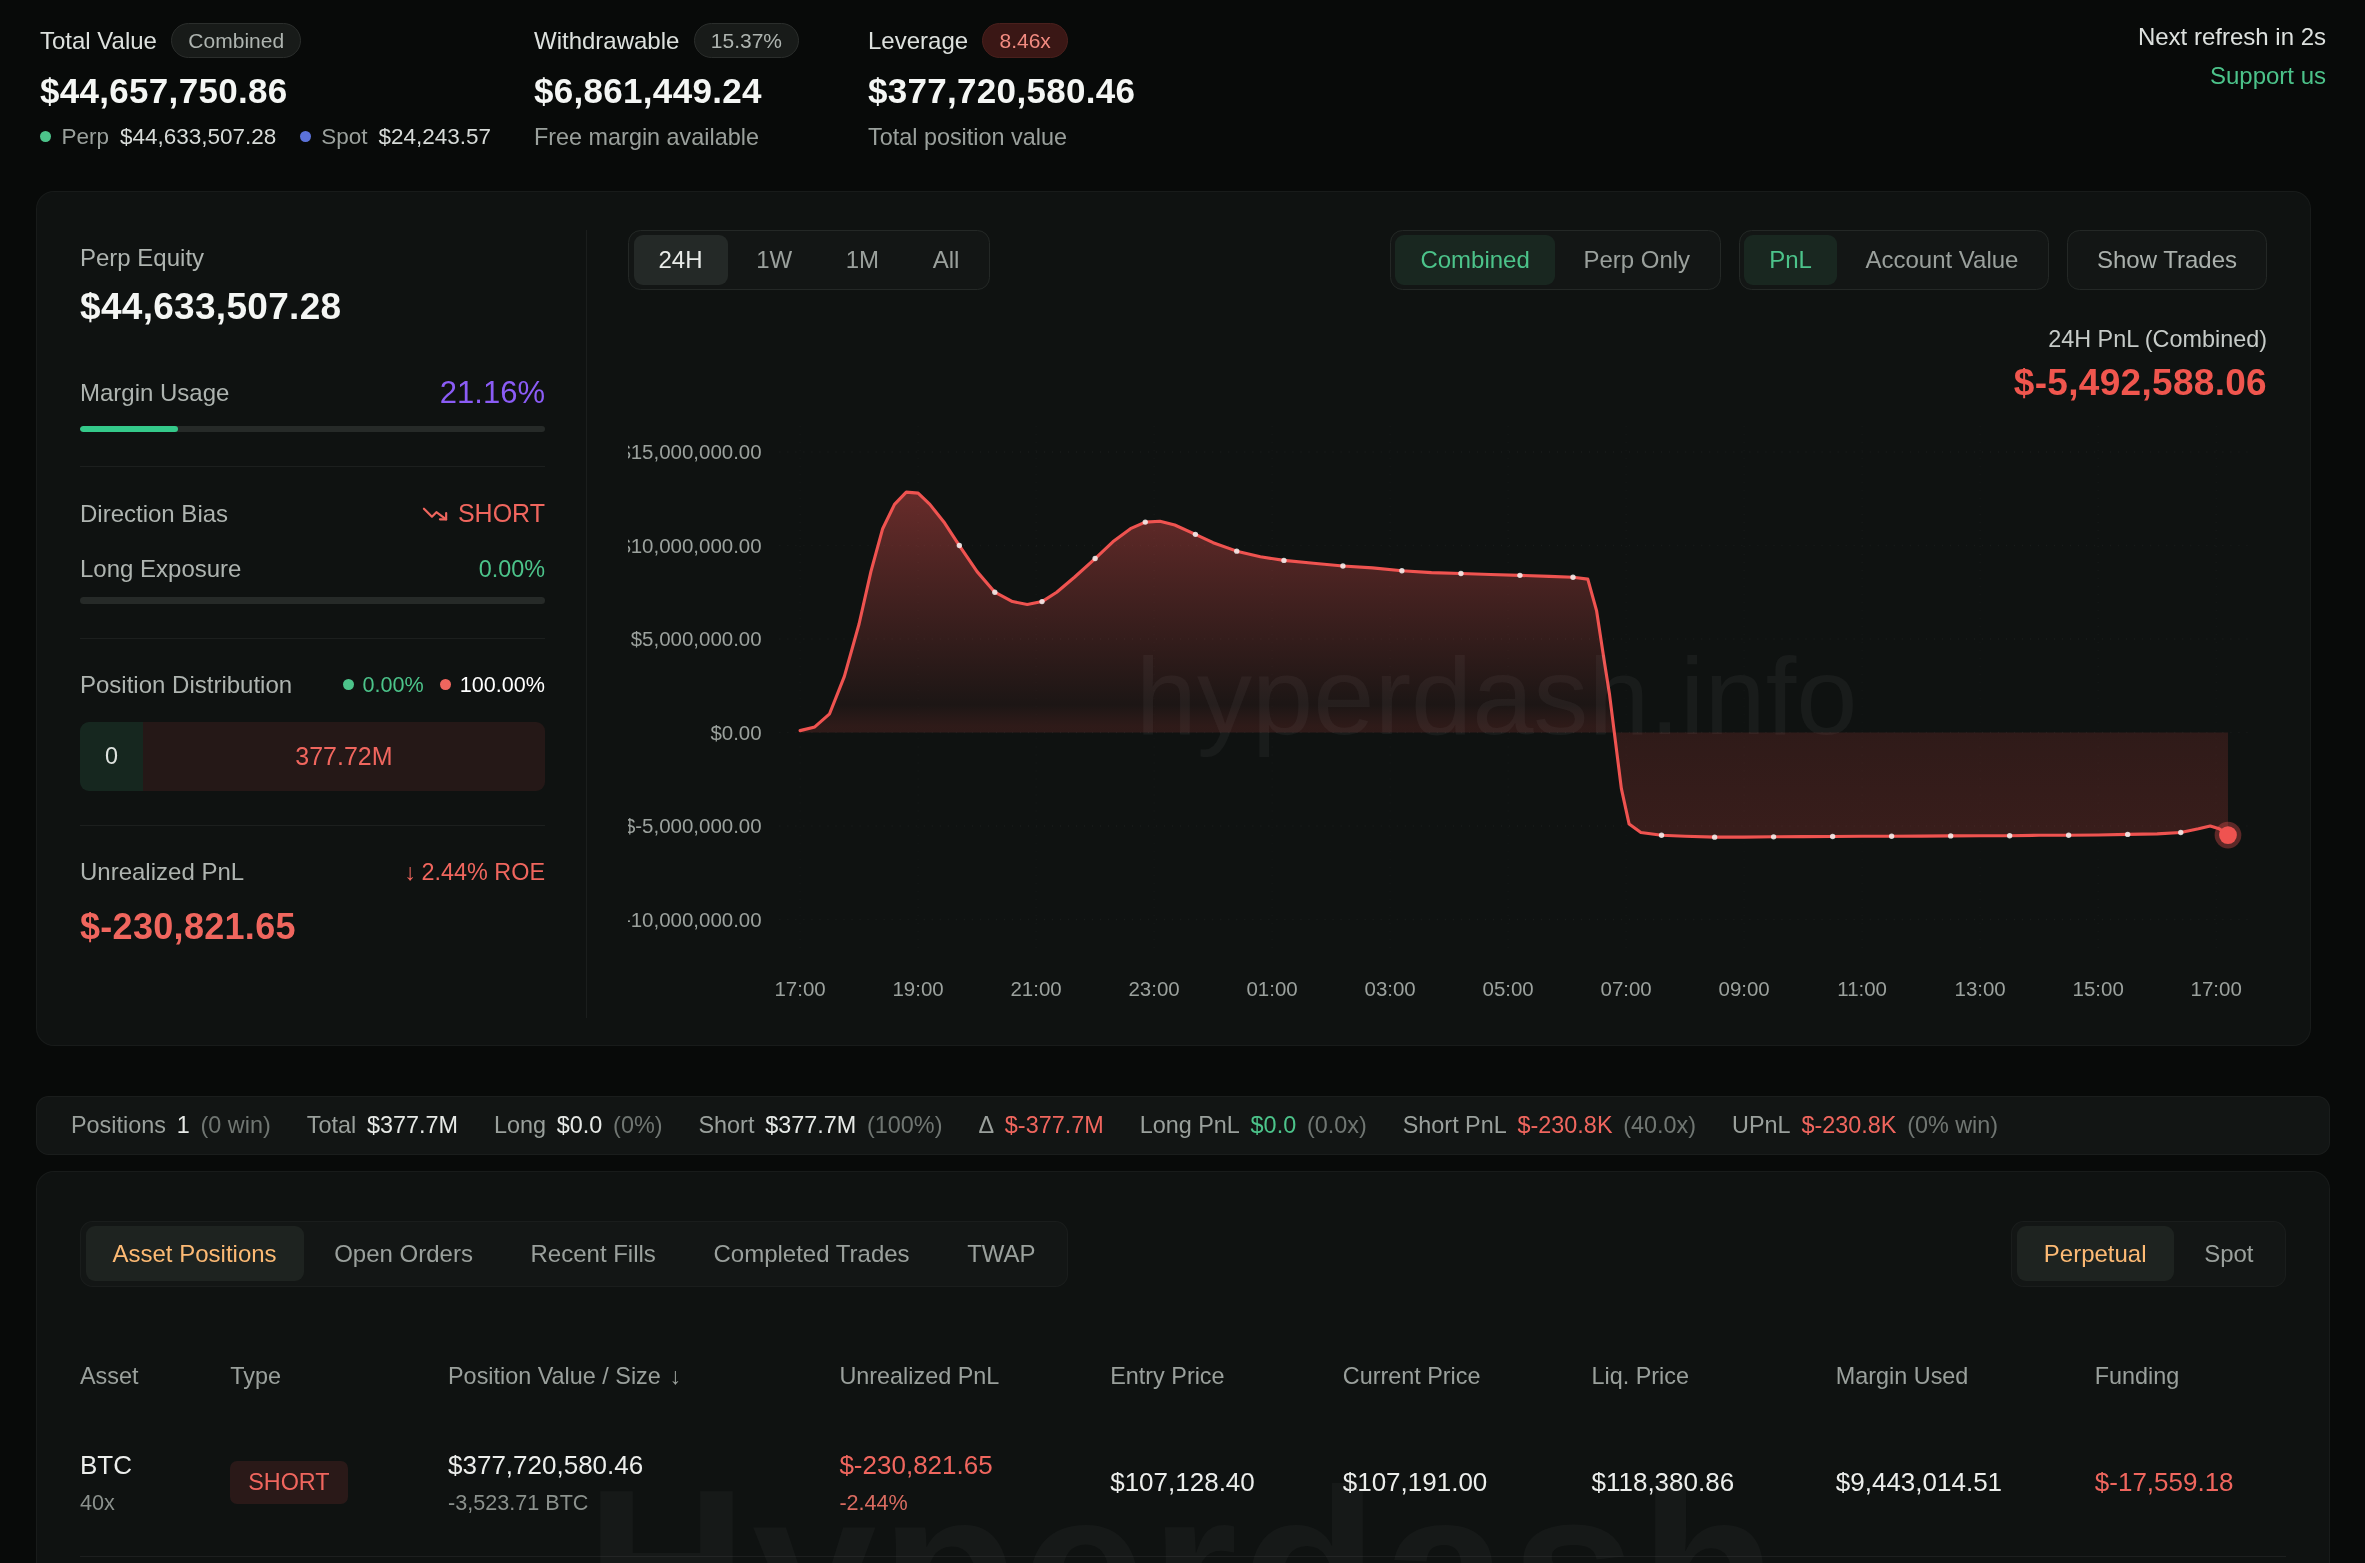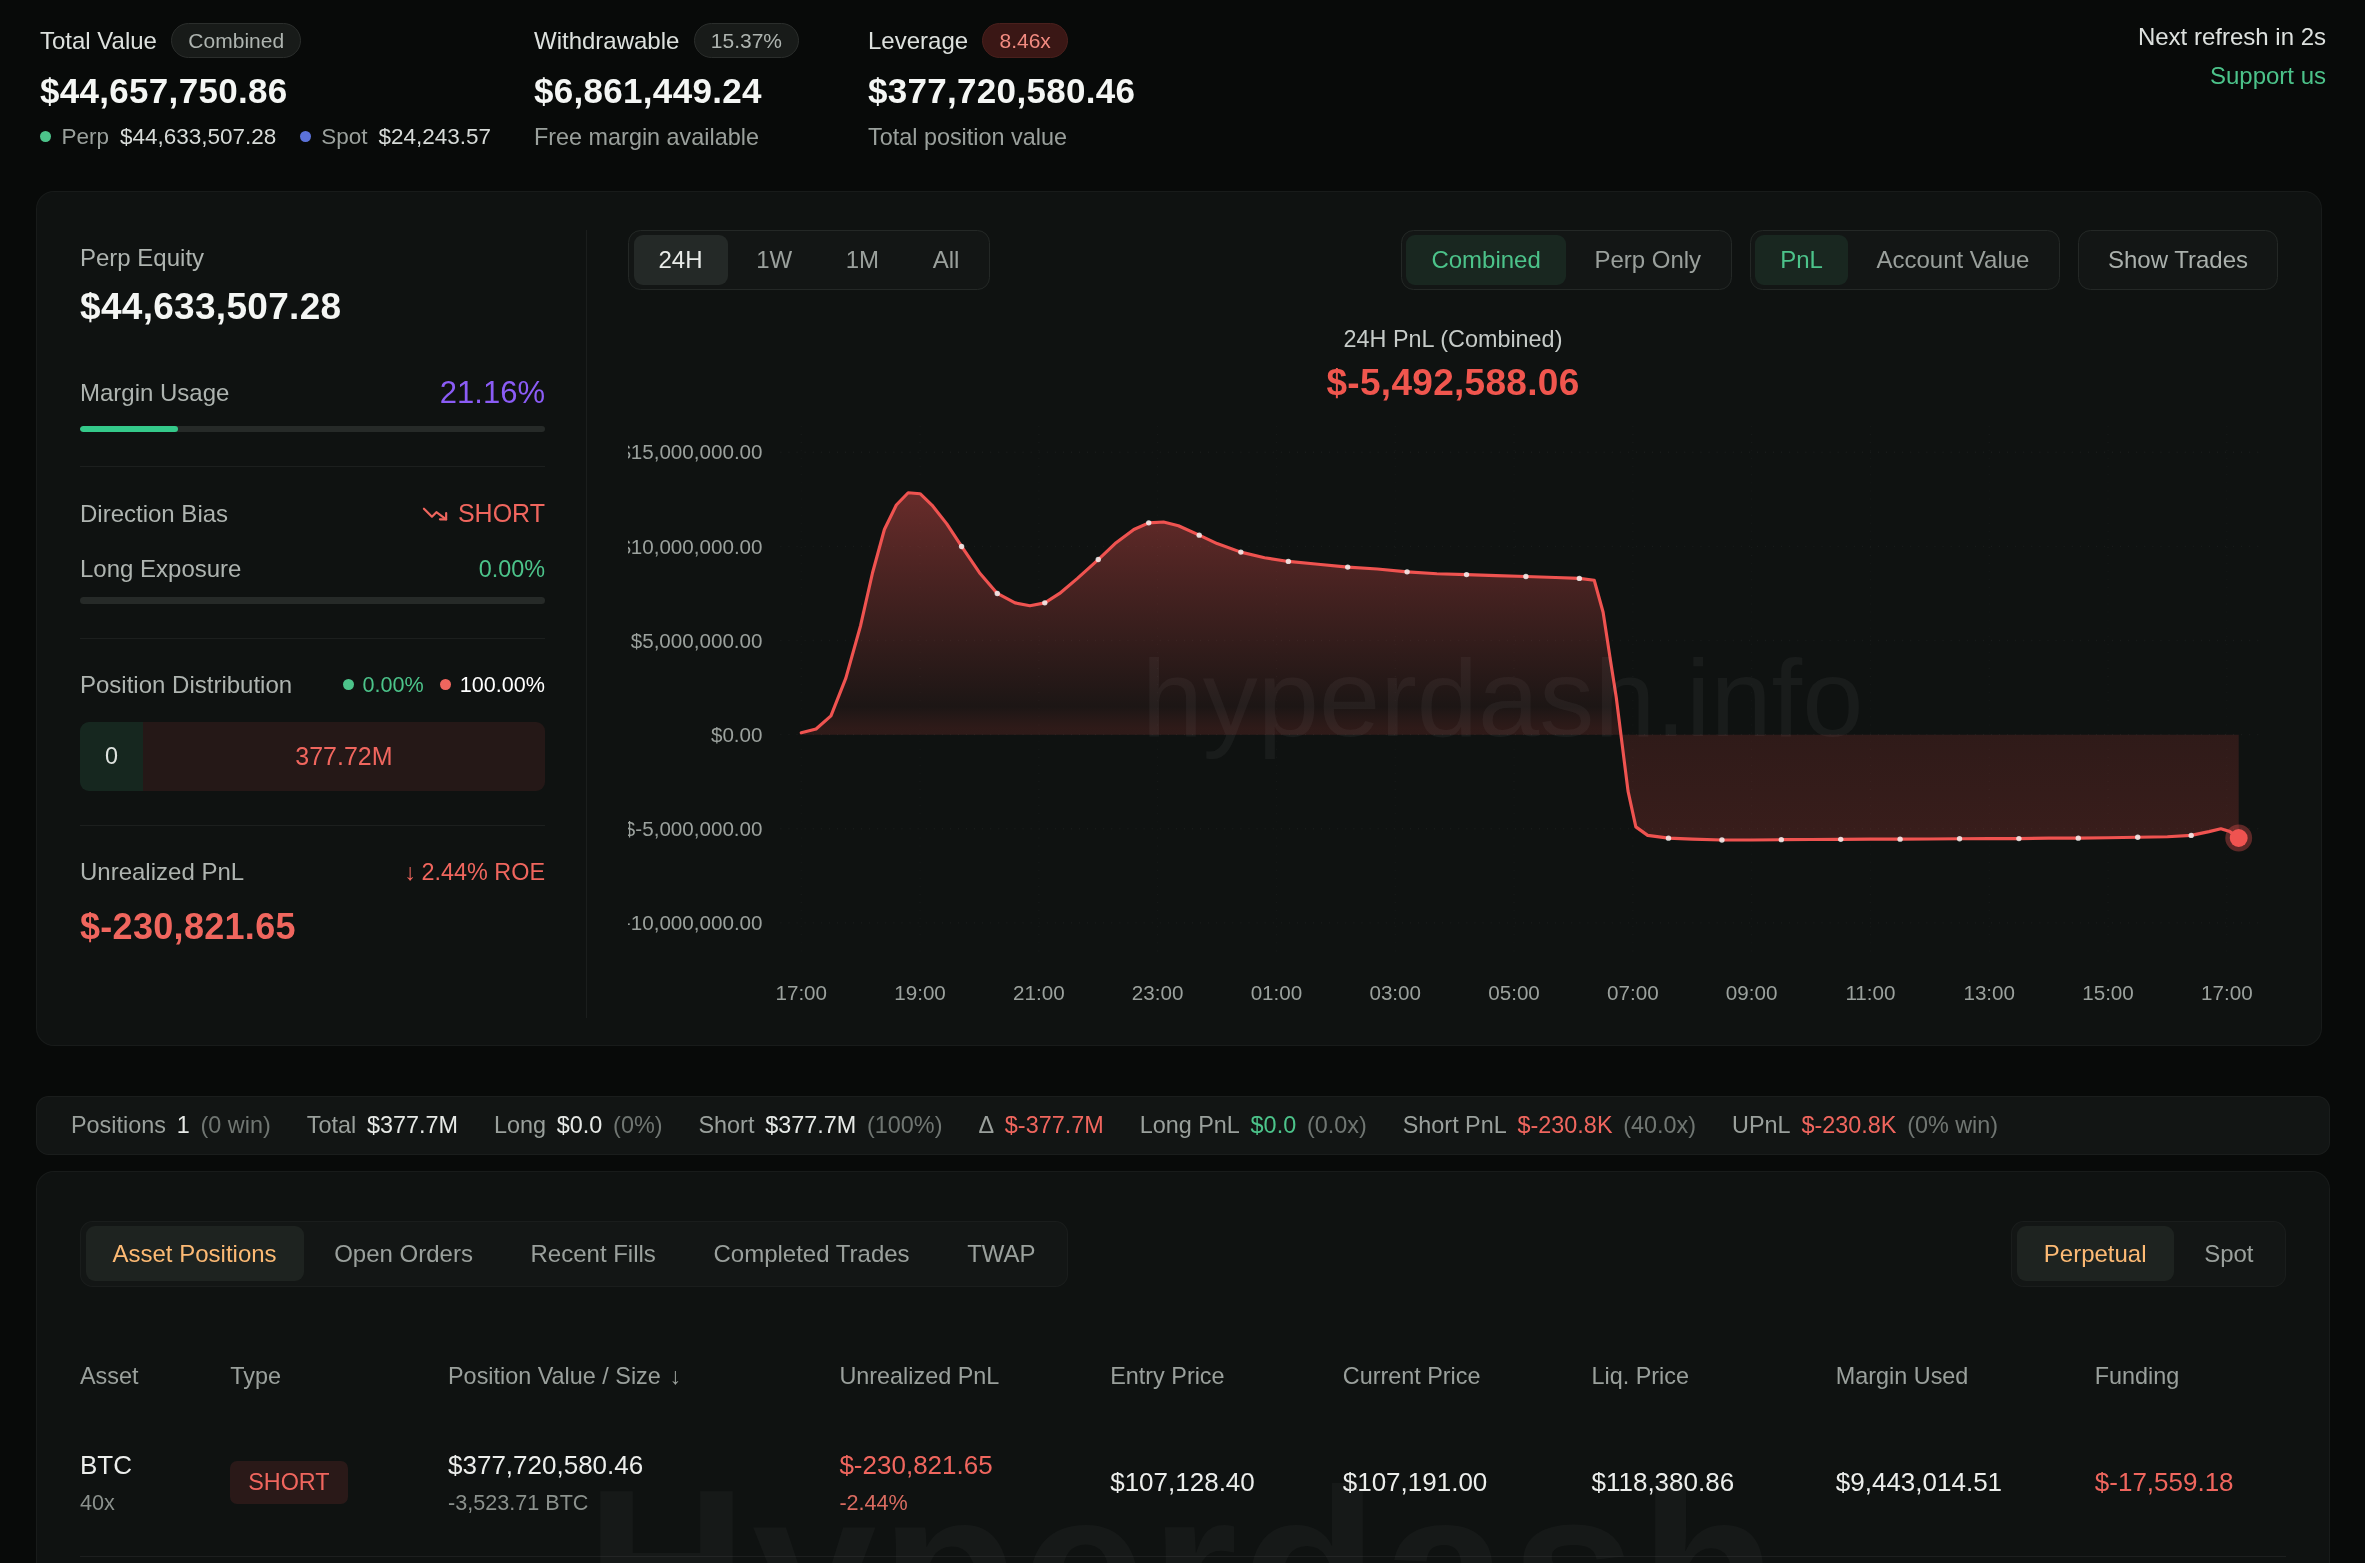--- a/index.html
+++ b/index.html
@@ -26,21 +26,21 @@
   .dot.green { background: #4cc38a; }
   .dot.blue { background: #5b72d9; }
   .split-label { color: #9aa09c; }
   .split-value { color: #d7dbd8; }
   .topbar-right { margin-left: auto; text-align: right; display: flex; flex-direction: column; gap: 10.8px; }
   .refresh-note { font-size: 24px; color: #dde1de; }
   .support-link { font-size: 24px; color: #4cc38a; cursor: pointer; }
 
   
   .main-card {
-    margin: 40px 44px 0 36px;
+    margin: 40px 55px 0 36px;
     background: #0f1211;
     border: 0.9px solid rgba(255,255,255,0.04);
     border-radius: 18px;
     padding: 38px 43px 27px 43px;
     display: flex;
     height: 855px;
   }
   .stats { width: 507px; flex: none; padding-right: 41px; border-right: 0.9px solid rgba(255,255,255,0.05); padding-top: 14.4px; }
   .stat-label { font-size: 24px; color: #aeb4b0; }
   .equity-value { font-size: 37px; font-weight: 600; color: #f4f6f4; margin-top: 14.4px; letter-spacing: 0.3px; }
@@ -65,21 +65,21 @@
 
   
   .chart-side { flex: 1; padding-left: 41px; display: flex; flex-direction: column; min-width: 0; }
   .controls-row { display: flex; align-items: center; }
   .seg-group { display: inline-flex; background: #131615; border: 0.9px solid #242826; border-radius: 12.6px; padding: 4.5px; gap: 3.6px; }
   .seg-item { font-size: 24px; color: #9aa09c; padding: 10.8px 25px; border-radius: 9px; cursor: pointer; white-space: nowrap; }
   .seg-item.active-plain { background: #242927; color: #e9ece9; }
   .seg-item.active-green { background: rgba(76,195,138,0.10); color: #4cc38a; }
   .right-controls { margin-left: auto; display: flex; gap: 18px; }
   .btn-outline { font-size: 24px; color: #aab0ac; background: #131615; border: 0.9px solid #242826; border-radius: 12.6px; padding: 15.3px 29px; cursor: pointer; white-space: nowrap; }
-  .pnl-readout { margin-top: 36px; text-align: center; }
+  .pnl-readout { margin-top: 36px; text-align: right; }
   .pnl-readout-label { font-size: 23.4px; color: #c6cbc8; }
   .pnl-readout-value { font-size: 37px; font-weight: 600; color: #f0564e; margin-top: 9px; letter-spacing: 0.3px; }
   .chart-wrap { position: relative; flex: 1; margin-top: 3.6px; }
   .chart-wrap svg { width: 100%; height: auto; display: block; }
   .ax { fill: #9ba19d; font-size: 23px; font-family: "Liberation Sans", sans-serif; }
   .chart-watermark {
     position: absolute; top: 46%; left: 53%; transform: translate(-50%,-50%);
     font-size: 110px; color: rgba(220,224,220,0.05); white-space: nowrap; pointer-events: none;
   }
 

